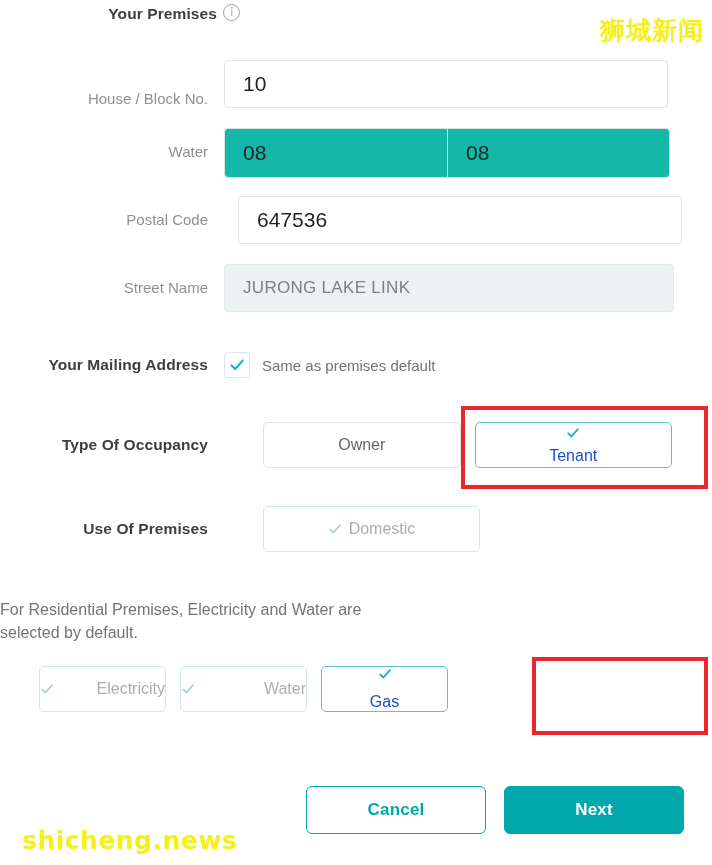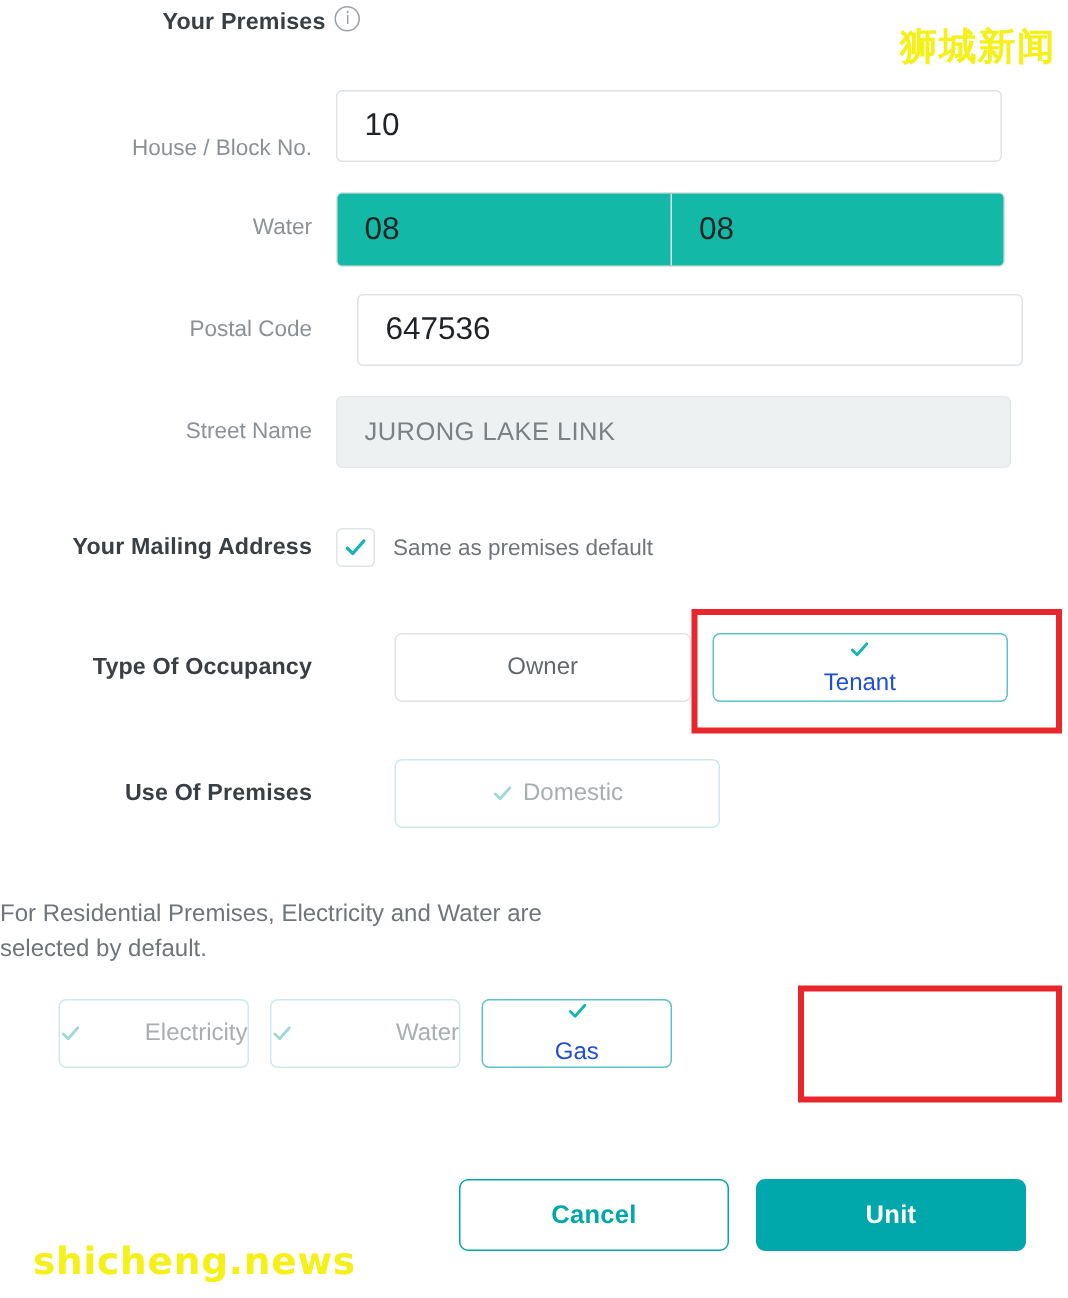--- a/index.html
+++ b/index.html
@@ -360,21 +360,21 @@
             <path d="M2.5 8.4 L6.2 12 L13.6 3.6" fill="none" stroke="#13b4b8" stroke-width="2.1" stroke-linecap="round" stroke-linejoin="round"></path>
           </svg>
           <span>Gas</span>
         </div>
       </div>
     </div>
   </div>
 
   <div class="footer-btns">
     <div class="btn btn-cancel">Cancel</div>
-    <div class="btn btn-next">Unit</div>
+    <div class="btn btn-next">Next</div>
   </div>
 
   <div class="annot" style="left:461px; top:406px; width:247px; height:83px;"></div>
   <div class="annot" style="left:532px; top:657px; width:176px; height:78px;"></div>
 
   <div class="wm wm-cn">狮城新闻</div>
   <div class="wm wm-en">shicheng.news</div>
 
 </div>
 

